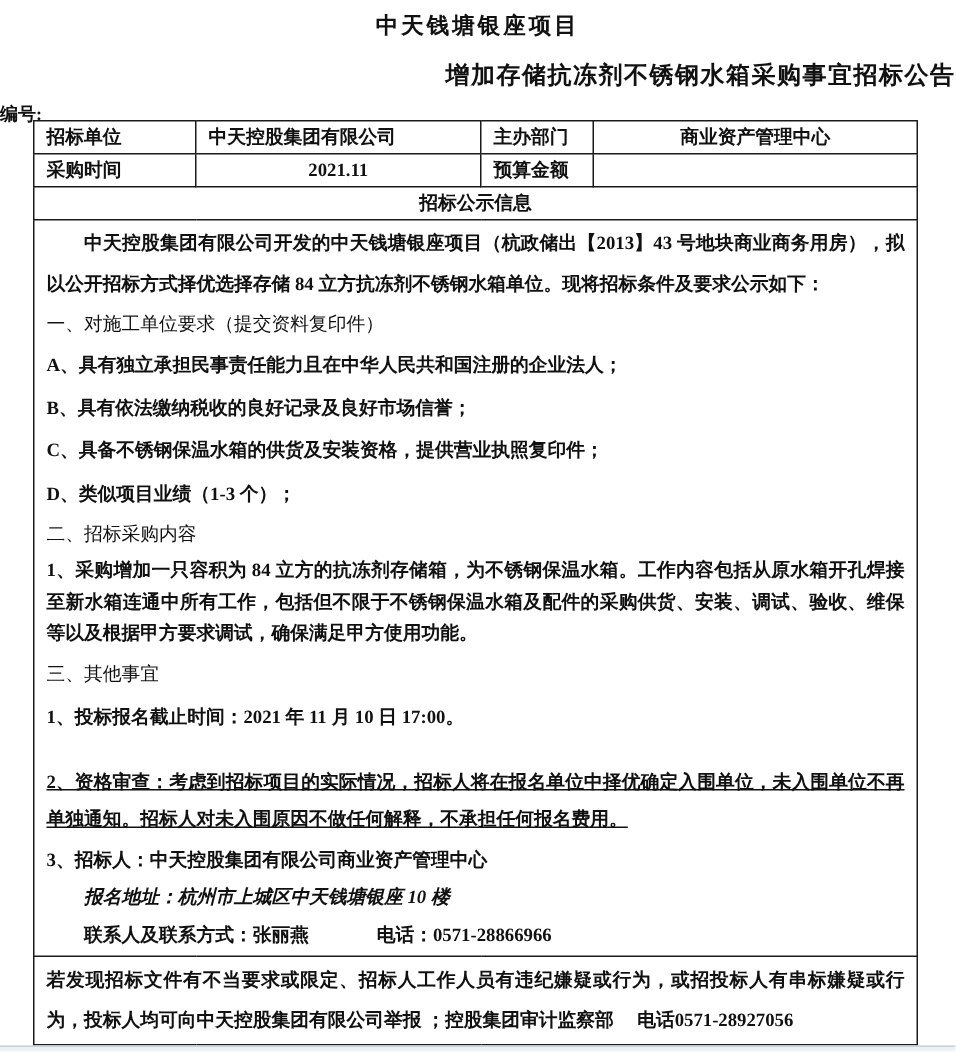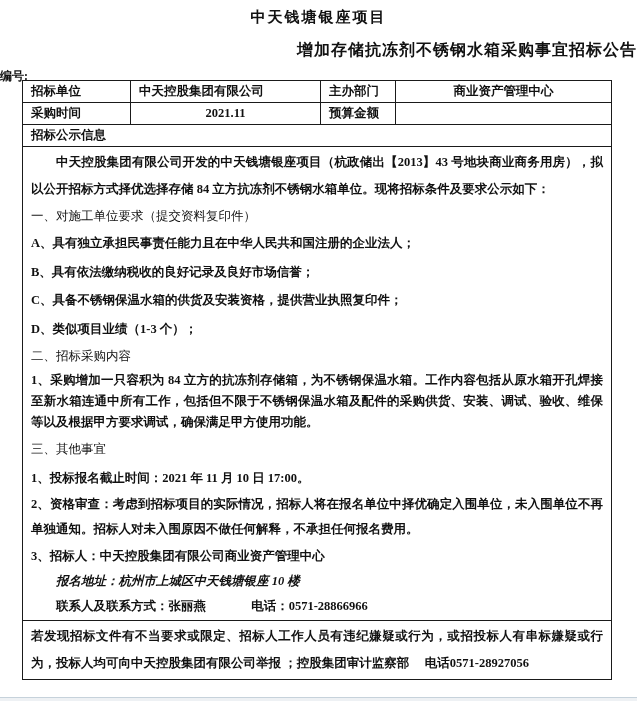--- a/index.html
+++ b/index.html
@@ -32,34 +32,34 @@
   table.doc td {
     border: 1px solid #1a1a1a;
     padding: 2px 8px;
     vertical-align: middle;
     font-weight: bold;
   }
   td.lbl { text-align: left; }
   td.val-c { text-align: center; }
   td.val-l { text-align: left; }
   .two-line div { line-height: 17px; }
-  td.sec-hdr { height: 21px; padding: 2px 8px; }
+  td.sec-hdr { height: 21px; padding: 2px 8px; text-align: center; }
   td.content {
     height: 440px; vertical-align: top;
     padding: 7px 10px 0 10px;
     font-weight: bold;
   }
   .content p { font-size: 12.5px; }
   .p-intro { text-indent: 2em; line-height: 27px; text-align: justify; }
   .h-sec { font-weight: normal; line-height: 26px; }
   .li-item { line-height: 28.5px; font-weight: bold; }
   .p-body2 { line-height: 21px; text-align: justify; margin-top: 1px; }
   .h-sec3 { margin-top: 3px; }
   .p-item1 { line-height: 24px; margin-top: 4px; }
-  .p-item2 { line-height: 25px; text-align: justify; margin-top: 2px; }
+  .p-item2 { line-height: 25px; text-align: justify; margin-top: 19px; text-decoration: underline; }
   .p-item3 { line-height: 24px; margin-top: 2px; }
   .p-addr { line-height: 23px; margin-top: 2px; padding-left: 2em; font-style: italic; }
   .p-contact { line-height: 23px; margin-top: 2px; padding-left: 2em; }
   .phone-gap { margin-left: 42px; }
   td.report {
     height: 54px; vertical-align: middle;
     line-height: 27px; text-align: justify;
     padding: 2px 10px;
   }
   .bottom-strip {

